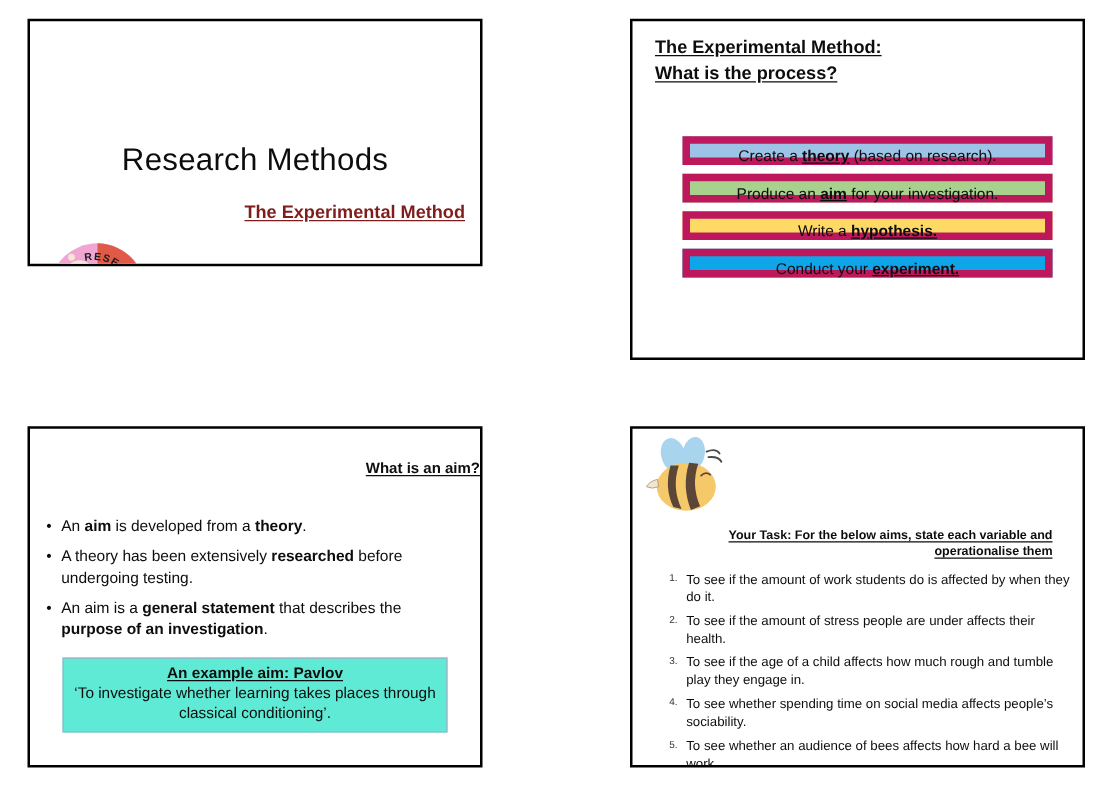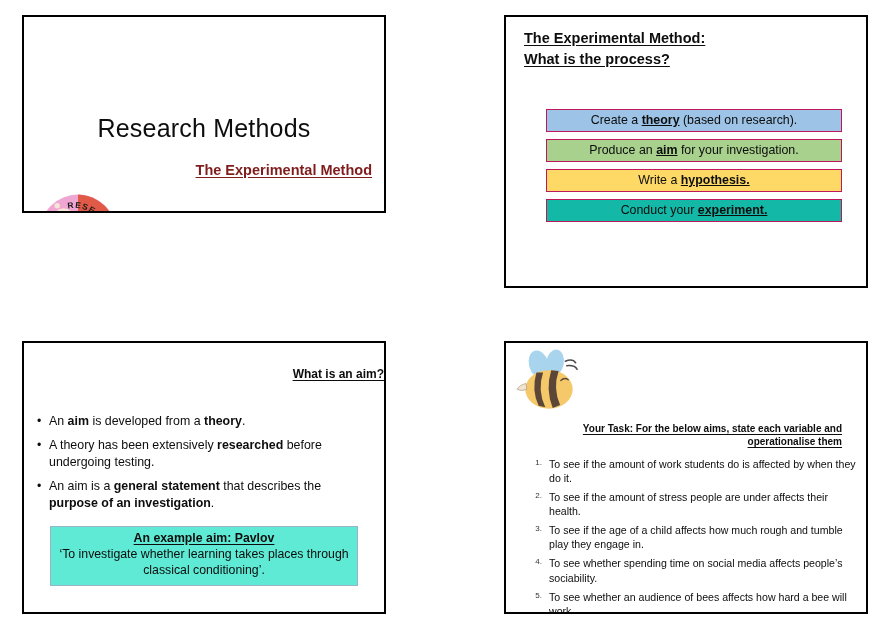--- a/index.html
+++ b/index.html
@@ -82,21 +82,21 @@
     text-underline-offset: 2px;
   }
   .process-list {
     position: absolute;
     left: 40px;
     right: 24px;
     top: 92px;
   }
   .process-step {
     box-sizing: border-box;
-    border: 1px solid #be185d;
+    border: 6px solid #be185d;
     margin-bottom: 7px;
     height: 23px;
     line-height: 21px;
     text-align: center;
     font-size: 12.4px;
     color: #0d0d0d;
     white-space: nowrap;
   }
   .process-step b {
     font-weight: 700;
@@ -289,21 +289,21 @@
     <div class="process-list">
       <div class="process-step" style="background: rgb(157, 195, 230);">
         <span>Create a </span><b>theory</b><span> (based on research).</span>
       </div>
       <div class="process-step" style="background: rgb(169, 209, 142);">
         <span>Produce an </span><b>aim</b><span> for your investigation.</span>
       </div>
       <div class="process-step" style="background: rgb(255, 217, 102);">
         <span>Write a </span><b>hypothesis.</b><span></span>
       </div>
-      <div class="process-step" style="background: #14b8a6;">
+      <div class="process-step" style="background: #0ea5e9;">
         <span>Conduct your </span><b>experiment.</b><span></span>
       </div>
     </div>
   </div>
 
   <div class="slide" id="slide-3">
     <div class="s3-heading">What is an aim?</div>
     <div class="s3-bullets" id="s3-bullets">
         <div class="bullet"><span>An </span><b>aim</b><span> is developed from a </span><b>theory</b><span>.</span></div>
         <div class="bullet"><span>A theory has been extensively </span><b>researched</b><span> before undergoing testing.</span></div>

